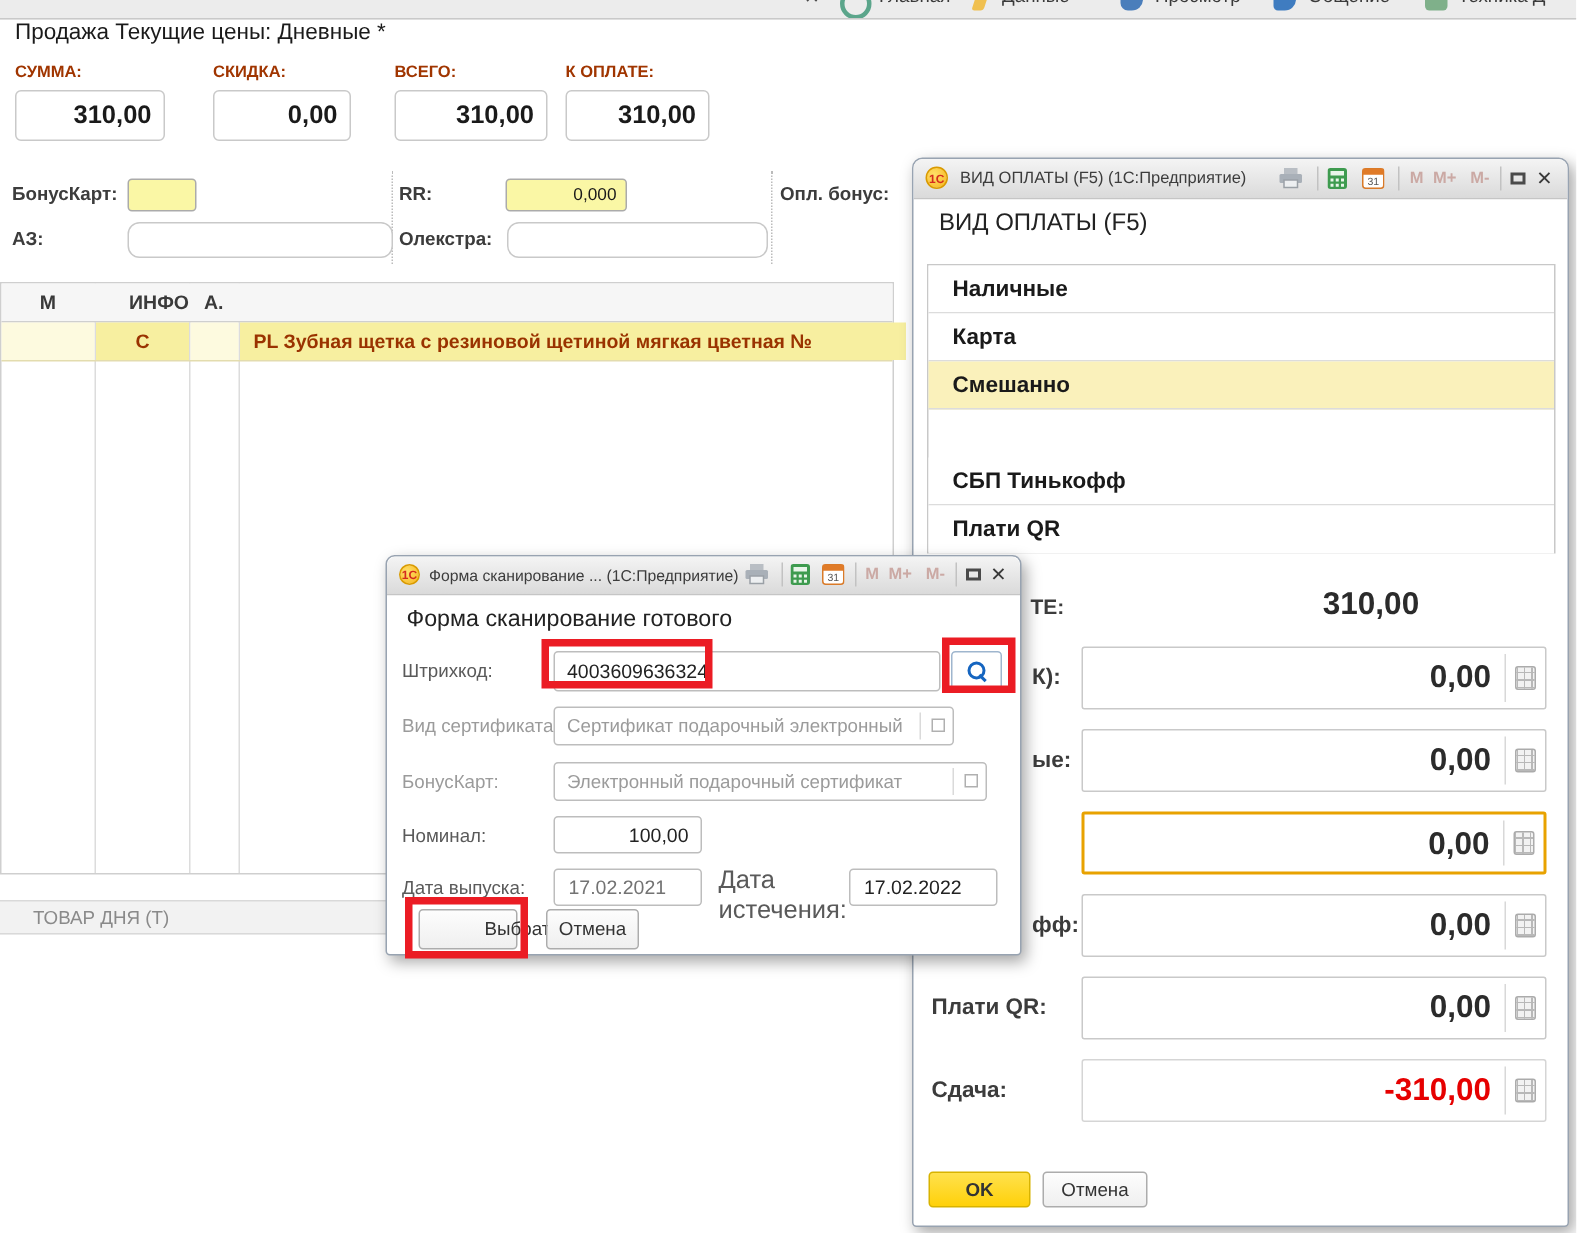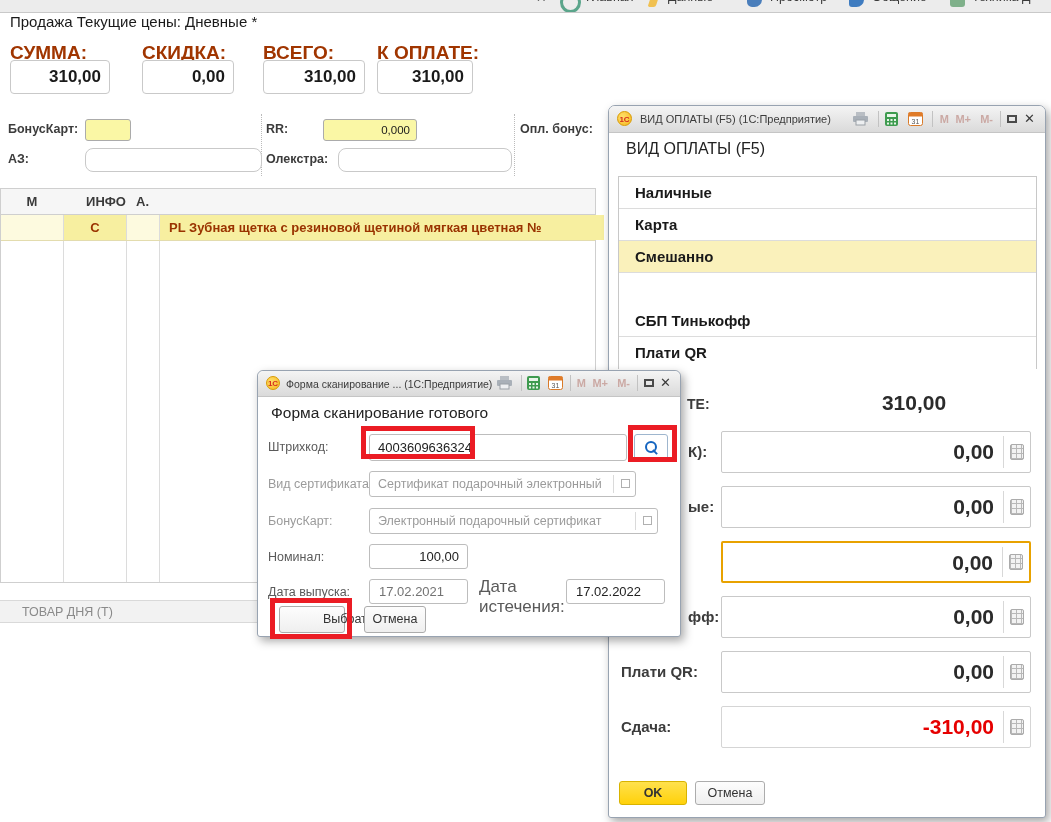--- a/index.html
+++ b/index.html
@@ -14,21 +14,21 @@
   .rb-ico{position:absolute;top:2px;width:15px;height:15px;border-radius:50%;}
 
   
   .fld{background:#fff;border:1px solid #C9C9C9;border-radius:4px;box-sizing:border-box;}
   .lbl{font-weight:bold;color:#3C3C3C;font-size:12.5px;white-space:nowrap;}
   .btn{box-sizing:border-box;border:1px solid #ACACAC;border-radius:3px;background:linear-gradient(#FDFDFD,#EFEFEF);
        font-size:12.5px;color:#333;text-align:center;cursor:pointer;}
 
   
   .m-title{left:10px;top:13px;font-size:15px;color:#1a1a1a;}
-  .tot-lbl{top:42px;font-weight:bold;font-size:19px;color:#A03500;}
+  .tot-lbl{top:42px;font-weight:bold;font-size:11px;color:#A03500;}
   .tot-box{top:60px;height:34px;line-height:32px;font-weight:bold;font-size:17px;text-align:right;padding-right:8px;border-radius:4px;}
   .yellow-fld{background:#FAF7A5;border:1px solid #ABABAB;border-radius:3px;box-sizing:border-box;}
   .dot-sep{border-left:1px dotted #BBB;width:0;top:114px;height:62px;}
 
   .tbl{left:0;top:188px;width:596px;height:395px;border:1px solid #CFCFCF;box-sizing:border-box;background:#fff;}
   .tbl-vline{position:absolute;top:0;bottom:0;width:1px;background:#DCDCDC;}
   .tbl-head{position:absolute;left:0;top:0;width:100%;height:26px;background:#F6F6F6;border-bottom:1px solid #CFCFCF;box-sizing:border-box;}
   .th{position:absolute;top:0;height:26px;line-height:26px;font-weight:bold;font-size:13px;color:#3A3A3A;}
   .tbl-row{position:absolute;left:0;top:26px;width:100%;height:26px;border-bottom:1px solid #E3DCAE;box-sizing:border-box;}
   .td{position:absolute;top:0;height:25px;line-height:25px;font-weight:bold;font-size:13px;color:#9A3300;overflow:hidden;white-space:nowrap;}
@@ -103,21 +103,21 @@
     <div class="abs tot-lbl" style="left:377px;">К ОПЛАТЕ:</div>
     <div class="abs fld tot-box" style="left:10px;width:100px;">310,00</div>
     <div class="abs fld tot-box" style="left:142px;width:92px;">0,00</div>
     <div class="abs fld tot-box" style="left:263px;width:102px;">310,00</div>
     <div class="abs fld tot-box" style="left:377px;width:96px;">310,00</div>
 
     <div class="abs lbl" style="left:8px;top:122px;">БонусКарт:</div>
     <div class="abs yellow-fld" style="left:85px;top:119px;width:46px;height:22px;"></div>
     <div class="abs dot-sep" style="left:261px;"></div>
     <div class="abs lbl" style="left:266px;top:122px;">RR:</div>
-    <div class="abs yellow-fld" style="left:323px;top:119px;width:94px;height:22px;line-height:20px;font-size:11.5px;text-align:right;padding-right:6px;">0,000</div>
+    <div class="abs yellow-fld" style="left:337px;top:119px;width:81px;height:22px;line-height:20px;font-size:11.5px;text-align:right;padding-right:6px;">0,000</div>
     <div class="abs dot-sep" style="left:514px;"></div>
     <div class="abs lbl" style="left:520px;top:122px;">Опл. бонус:</div>
     <div class="abs lbl" style="left:8px;top:152px;">АЗ:</div>
     <div class="abs fld" style="left:85px;top:148px;width:177px;height:24px;border-radius:8px;"></div>
     <div class="abs lbl" style="left:266px;top:152px;">Олекстра:</div>
     <div class="abs fld" style="left:338px;top:148px;width:174px;height:24px;border-radius:8px;"></div>
 
     <div class="abs tbl">
       <div class="tbl-vline" style="left:62px;"></div>
       <div class="tbl-vline" style="left:125px;"></div>

